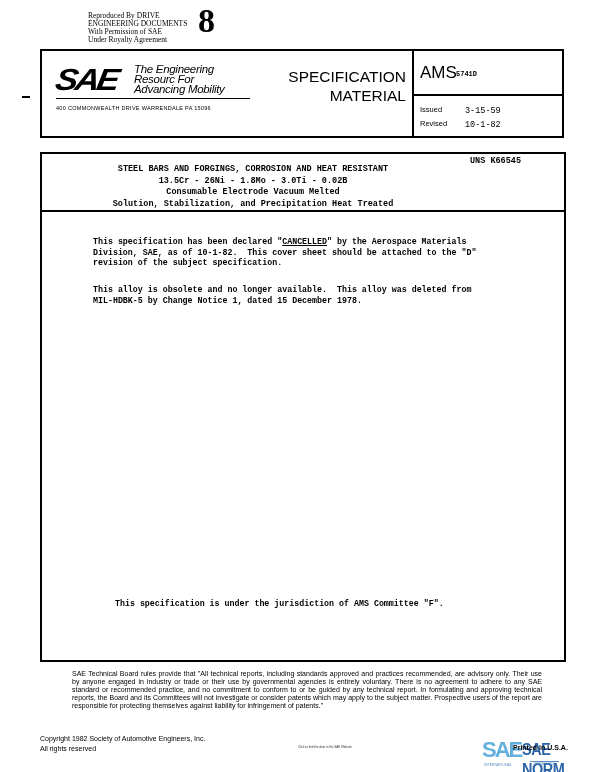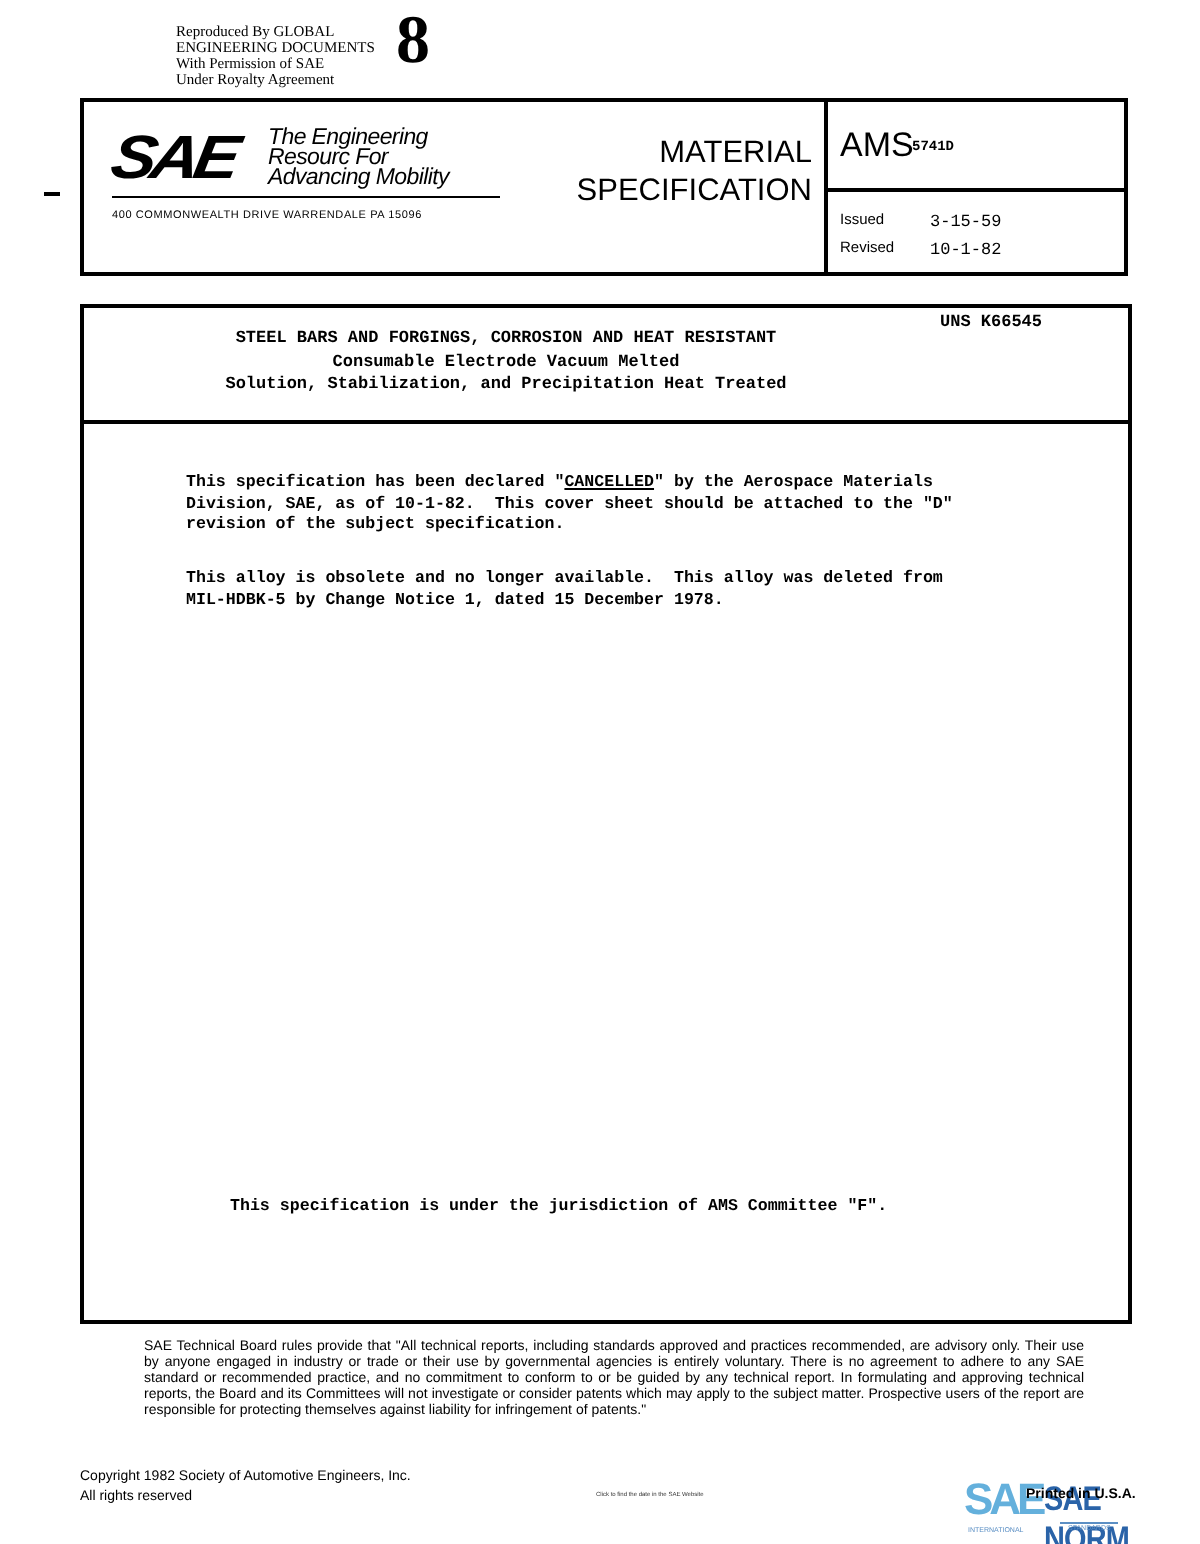--- a/index.html
+++ b/index.html
@@ -35,21 +35,21 @@
   .printed { left:513px; top:744px; font-size:7px; font-weight:bold; z-index:3; }
   .wm-sae { left:482px; top:737px; font-size:22px; font-weight:900; color:#4aa3d6; opacity:0.85; letter-spacing:-2px; }
   .wm-norm { left:522px; top:740px; font-size:17px; font-weight:900; color:#2a63a8; letter-spacing:-0.5px; transform:scaleX(0.85); transform-origin:left; }
   .wm-sub1 { left:484px; top:763px; font-size:3.5px; color:#5b8fc4; }
   .wm-sub2 { left:530px; top:761px; font-size:3.5px; color:#5b8fc4; border-top:1px solid #5b8fc4; padding:0 4px; }
 </style>
 </head>
 <body>
 
 <div class="abs repro">
-  <div>Reproduced By GLOBAL</div>
+  <div>Reproduced By DRIVE</div>
   <div>ENGINEERING DOCUMENTS</div>
   <div>With Permission of SAE</div>
   <div>Under Royalty Agreement</div>
 </div>
 <div class="abs big-g">8</div>
 <div class="abs dash"></div>
 
 <div class="abs hdr-box"></div>
 <div class="abs hdr-vdiv"></div>
 <div class="abs hdr-hdiv"></div>
@@ -57,40 +57,41 @@
 <div class="abs logo">SAE</div>
 <div class="abs tagline">
   <div>The Engineering</div>
   <div>Resourc  For</div>
   <div>Advancing Mobility</div>
 </div>
 <div class="abs logo-rule"></div>
 <div class="abs address">400 COMMONWEALTH DRIVE   WARRENDALE  PA 15096</div>
 
 <div class="abs aero">
+  <div>SPECIFICATION</div>
   <div>MATERIAL</div>
-  <div>SPECIFICATION</div>
 </div>
 
 <div class="abs ams">AMS</div>
 <div class="abs ams-num">5741D</div>
 <div class="abs dates-lbl">
   <div>Issued</div>
   <div>Revised</div>
 </div>
 <div class="abs dates-val">
   <div>3-15-59</div>
   <div>10-1-82</div>
 </div>
 
 <div class="abs main-box"></div>
 <div class="abs main-div"></div>
 <div class="abs uns">UNS K66545</div>
 <div class="abs title-block">
   <div>STEEL BARS AND FORGINGS, CORROSION AND HEAT RESISTANT</div>
+  <div>13.5Cr - 26Ni - 1.8Mo - 3.0Ti - 0.02B</div>
   <div>Consumable Electrode Vacuum Melted</div>
   <div>Solution, Stabilization, and Precipitation Heat Treated</div>
 </div>
 
 <div class="abs body-text p1"><span>This specification has been declared "</span><span class="cancelled">CANCELLED</span><span>" by the Aerospace Materials
 Division, SAE, as of 10-1-82.  This cover sheet should be attached to the "D"
 revision of the subject specification.</span></div>
 <div class="abs body-text p2">This alloy is obsolete and no longer available.  This alloy was deleted from
 MIL-HDBK-5 by Change Notice 1, dated 15 December 1978.</div>
 <div class="abs juris">This specification is under the jurisdiction of AMS Committee "F".</div>

